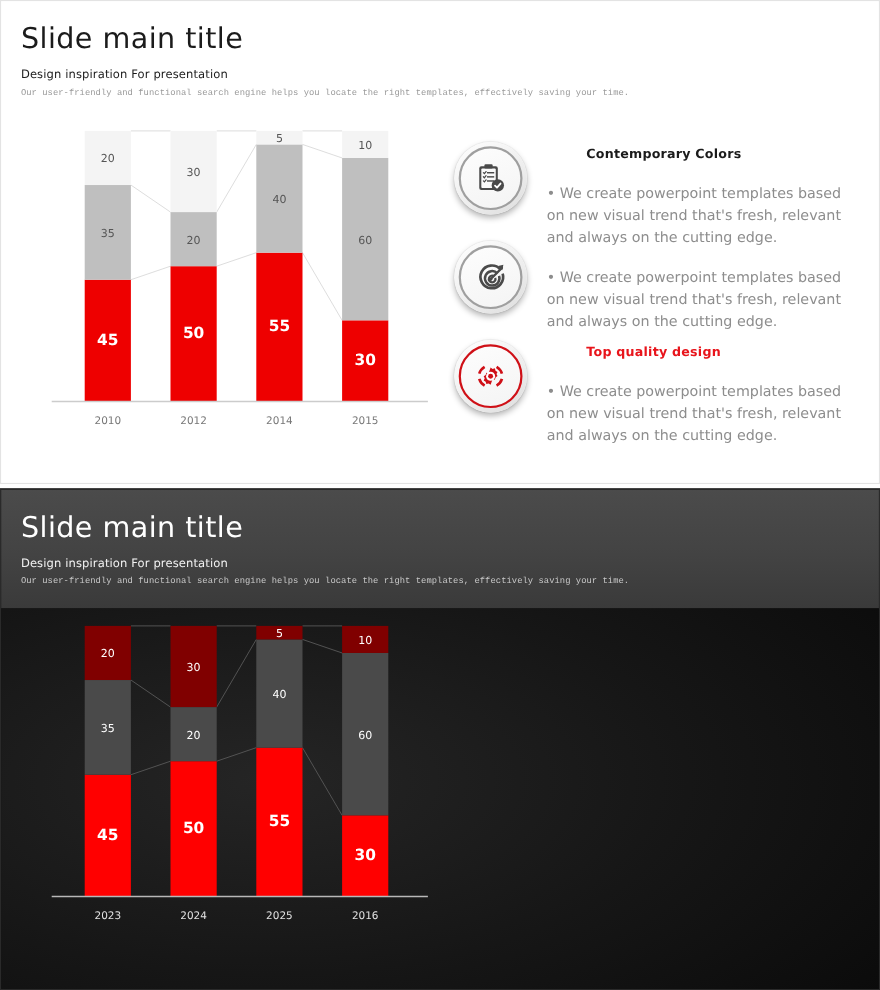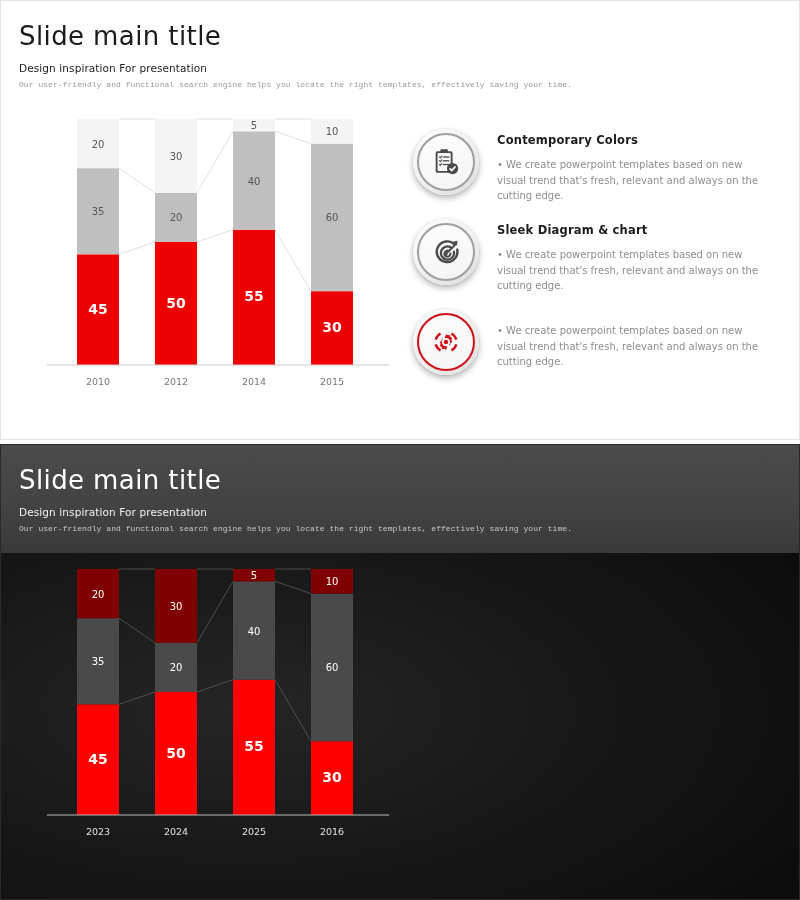--- a/index.html
+++ b/index.html
@@ -66,23 +66,23 @@
   .light .badge .ring {
     position:absolute; left:4px; top:4px; width:58px; height:58px;
     border-radius:50%; border:2px solid #9f9f9f;
     background:linear-gradient(160deg,#fdfdfd 0%,#f4f4f4 100%);
   }
   .light .badge.accent .ring { border-color:#cf1017; }
   .badge svg { position:relative; z-index:2; }
 
   .ftxt { position:absolute; left:84px; top:4px; width:276px; }
   .ftitle { font-size:11.5px; font-weight:bold; letter-spacing:.2px; }
-  .light .ftitle { color:#1b1b1b; }
+  .light .ftitle { color:#1b1b1b;margin-left:36px; }
   .ftitle.accent { color:#e8141b !important; }
-  .fbody { font-size:10px; line-height:1.55; margin-top:10px; }
+  .fbody { font-size:13px; line-height:1.55; margin-top:20px; }
   .light .fbody { color:#8d8d8d; }
 </style>
 </head>
 <body>
 
 <div class="page">
 
   <section class="slide light">
     <div class="hdr">
       <div class="hdr-title">Slide main title</div>
@@ -169,21 +169,20 @@
               <path d="M25.5 8.5a11 11 0 1 0 2.2 4" stroke-width="2.6"></path>
               <path d="M22.6 12.2a7 7 0 1 0 1.6 2.6" stroke-width="2.4"></path>
               <path d="M19.6 15.3a3.2 3.2 0 1 0 .9 1.3" stroke-width="2.2"></path>
             </g>
             <circle cx="16" cy="18" r="1.6" fill="#4a4a4a"></circle>
             <path d="M16 18L27 7" stroke="#4a4a4a" stroke-width="2.2" stroke-linecap="round"></path>
             <path d="M23.2 5.1L28.4 4l-1.1 5.2z" fill="#4a4a4a"></path>
           </svg>
         </div>
         <div class="ftxt">
-          <div class="ftitle">Sleek Diagram &amp; chart</div>
           <div class="fbody">• We create powerpoint templates based on new visual trend that's fresh, relevant and always on the cutting edge.</div>
         </div>
       </div>
 
       <div class="feature">
         <div class="badge accent">
           <div class="ring"></div>
           <svg width="30" height="30" viewBox="0 0 32 32">
             <g fill="none" stroke="#cf1017" stroke-width="2.6">
               <path d="M5 13.5a11.5 11.5 0 0 1 5.2-6.6"></path>
@@ -192,20 +191,21 @@
               <path d="M10.2 25.1A11.5 11.5 0 0 1 5 18.5"></path>
             </g>
             <g fill="#cf1017">
               <path d="M16 7.6l1.9 1.3 2.2-.5.7 2.2 1.9 1.3-1 2 1 2-1.9 1.3-.7 2.2-2.2-.5L16 24.4l-1.9-1.3-2.2.5-.7-2.2-1.9-1.3 1-2-1-2 1.9-1.3.7-2.2 2.2.5z"></path>
             </g>
             <circle cx="16" cy="16" r="4.4" fill="#ffffff"></circle>
             <circle cx="16" cy="16" r="2.4" fill="#cf1017"></circle>
           </svg>
         </div>
         <div class="ftxt">
+          <div class="ftitle accent">Top quality design</div>
           <div class="fbody">• We create powerpoint templates based on new visual trend that's fresh, relevant and always on the cutting edge.</div>
         </div>
       </div>
     </div>
   </section>
 
   <section class="slide dark">
     <div class="dark-headerbg"></div>
     <div class="dark-bodybg"></div>
 

